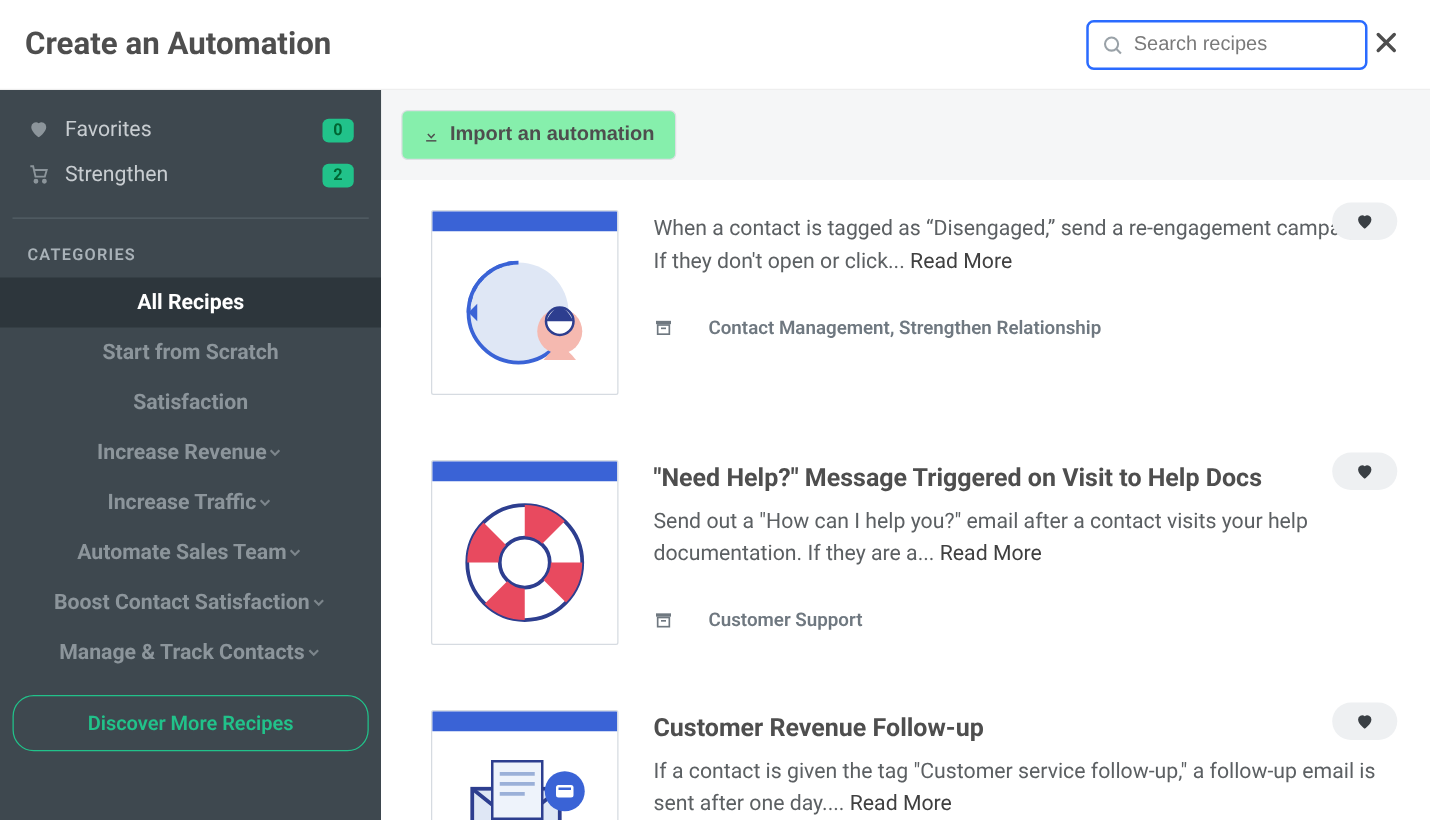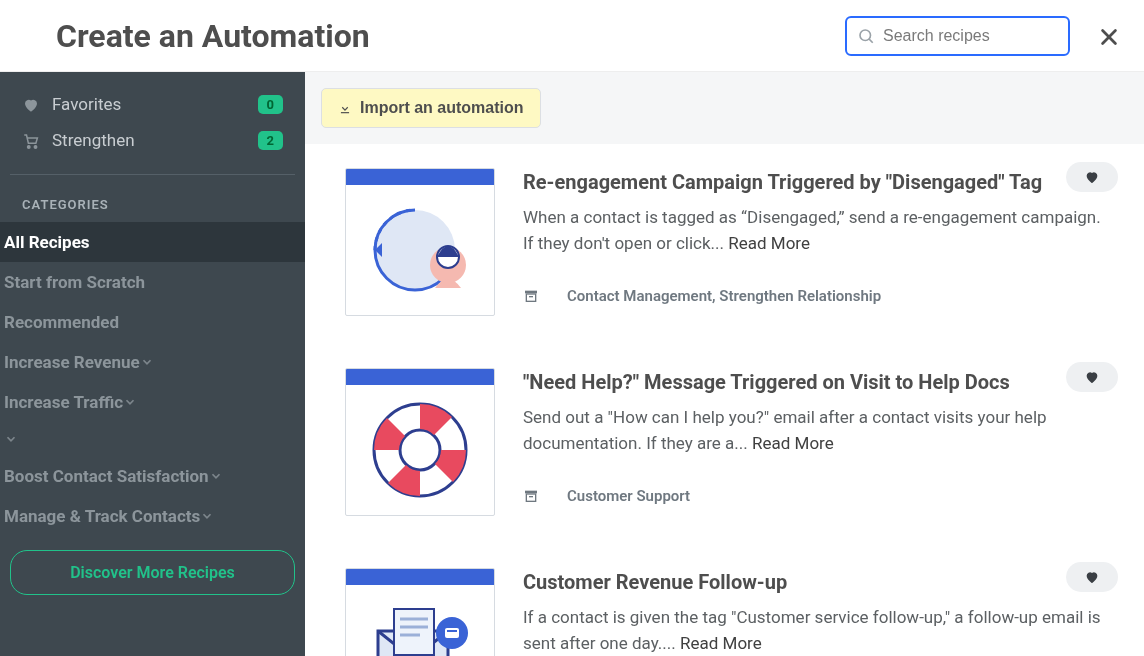--- a/index.html
+++ b/index.html
@@ -13,26 +13,25 @@
   }
   .header {
     display: flex;
     align-items: center;
     justify-content: space-between;
     height: 72px;
     padding: 0 20px;
     border-bottom: 1px solid #eee;
   }
   .header-title {
-    font-size: 32px;
+    font-size: 25px;
     font-weight: 700;
     color: #4e4e4e;
-    margin-left: 36px;
-  }
-  .header-right { display: flex; align-items: flex-end; gap: 24px; }
+  }
+  .header-right { display: flex; align-items: center; }
   .search-wrap {
     width: 225px;
     height: 40px;
     border: 2px solid #2a6bff;
     border-radius: 6px;
     display: flex;
     align-items: center;
     padding: 0 10px;
     gap: 8px;
   }
@@ -60,42 +59,42 @@
   .side-item {
     display: flex;
     align-items: center;
     justify-content: space-between;
     padding: 8px 12px;
     border-radius: 4px;
     cursor: pointer;
     font-size: 17px;
     color: #c8cdd1;
   }
-  .side-item .left { display: flex; align-items: flex-end; gap: 12px; }
+  .side-item .left { display: flex; align-items: flex-start; gap: 12px; }
   .badge {
     background: #21c28a;
     color: #063;
     font-weight: 700;
     font-size: 13px;
     padding: 2px 9px;
     border-radius: 5px;
   }
   .divider { height: 1px; background: #556068; margin: 12px 10px 0; }
 
   .cat-header {
     font-size: 13px;
     letter-spacing: 1px;
     color: #a9b2b8;
     padding: 22px 22px 10px;
     font-weight: 600;
   }
   .cat-item {
     display: flex;
     align-items: center;
-    justify-content: flex-start;
+    justify-content: center;
     padding: 10px 4px;
     font-size: 17px;
     font-weight: 700;
     color: #8c959b;
     cursor: pointer;
   }
   .cat-item.active {
     background: #2d363c;
     color: #ffffff;
   }
@@ -116,21 +115,21 @@
   .main {
     flex: 1;
     background: #f5f6f7;
     position: relative;
     overflow: hidden;
   }
   .main-top {
     padding: 16px 16px;
   }
   .import-btn {
-    background: #fef9c3;
+    background: #86efac;
     border: 1px solid #dcdfe3;
     border-radius: 5px;
     padding: 10px 16px;
     font-size: 16px;
     font-weight: 700;
     color: #4e4e4e;
     display: inline-flex;
     align-items: center;
     gap: 8px;
     cursor: pointer;
@@ -260,35 +259,36 @@
     <div class="divider"></div>
     <div class="cat-header">CATEGORIES</div>
 
     <div class="cat-item active">
       <span>All Recipes</span>
     </div>
     <div class="cat-item">
       <span>Start from Scratch</span>
     </div>
     <div class="cat-item">
-      <span>Recommended</span>
+      <span>Satisfaction</span>
     </div>
     <div class="cat-item">
       <span>Increase Revenue</span>
       <svg class="chev" width="14" height="14" viewBox="0 0 24 24" fill="none" stroke="#8c959b" stroke-width="3">
           <polyline points="6 9 12 15 18 9"></polyline>
         </svg>
     </div>
     <div class="cat-item">
       <span>Increase Traffic</span>
       <svg class="chev" width="14" height="14" viewBox="0 0 24 24" fill="none" stroke="#8c959b" stroke-width="3">
           <polyline points="6 9 12 15 18 9"></polyline>
         </svg>
     </div>
     <div class="cat-item">
+      <span>Automate Sales Team</span>
       <svg class="chev" width="14" height="14" viewBox="0 0 24 24" fill="none" stroke="#8c959b" stroke-width="3">
           <polyline points="6 9 12 15 18 9"></polyline>
         </svg>
     </div>
     <div class="cat-item">
       <span>Boost Contact Satisfaction</span>
       <svg class="chev" width="14" height="14" viewBox="0 0 24 24" fill="none" stroke="#8c959b" stroke-width="3">
           <polyline points="6 9 12 15 18 9"></polyline>
         </svg>
     </div>
@@ -325,21 +325,20 @@
               <path d="M15 55 a40 40 0 0 1 40-40" fill="none" stroke="#3a63d6" stroke-width="3" stroke-dasharray="4 5"></path>
               <polygon points="15,55 22,48 22,62" fill="#3a63d6"></polygon>
               <circle cx="88" cy="70" r="18" fill="#f5b9b0"></circle>
               <path d="M75 93 q13 -18 26 0 z" fill="#f5b9b0"></path>
               <circle cx="88" cy="62" r="11" fill="#fff" stroke="#2d3e8f" stroke-width="2"></circle>
               <path d="M77 62 q11 -22 22 0" fill="#2d3e8f"></path>
             </svg>
           </div>
         </div>
         <div class="recipe-body">
-          <div class="recipe-title">Re-engagement Campaign Triggered by "Disengaged" Tag</div>
           <div class="recipe-desc">
             <span>When a contact is tagged as “Disengaged,” send a re-engagement campaign. If they don't open or click... </span><span class="read-more">Read More</span>
           </div>
           <div class="recipe-meta">
             <svg width="16" height="16" viewBox="0 0 24 24" fill="#6f7880">
                 <rect x="3" y="4" width="18" height="4"></rect>
                 <rect x="5" y="9" width="14" height="11" fill="none" stroke="#6f7880" stroke-width="2"></rect>
                 <rect x="9" y="12" width="6" height="2"></rect>
               </svg>
             <span>Contact Management, Strengthen Relationship</span>

